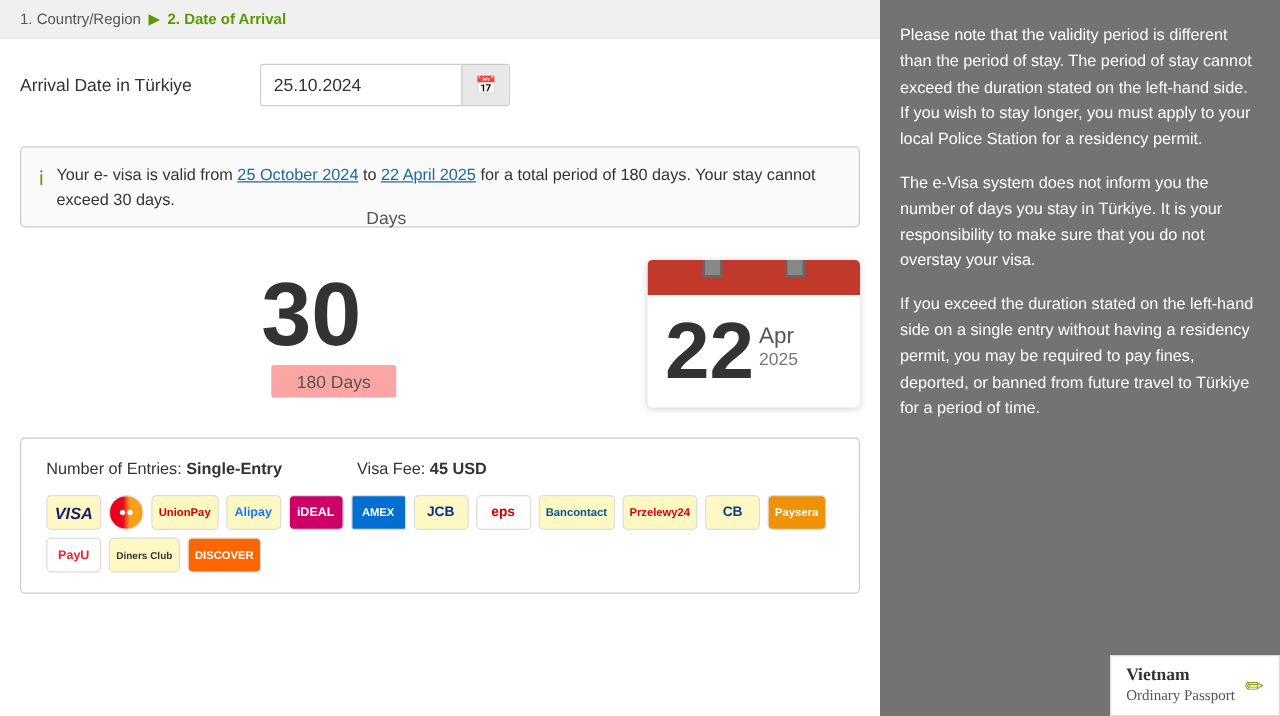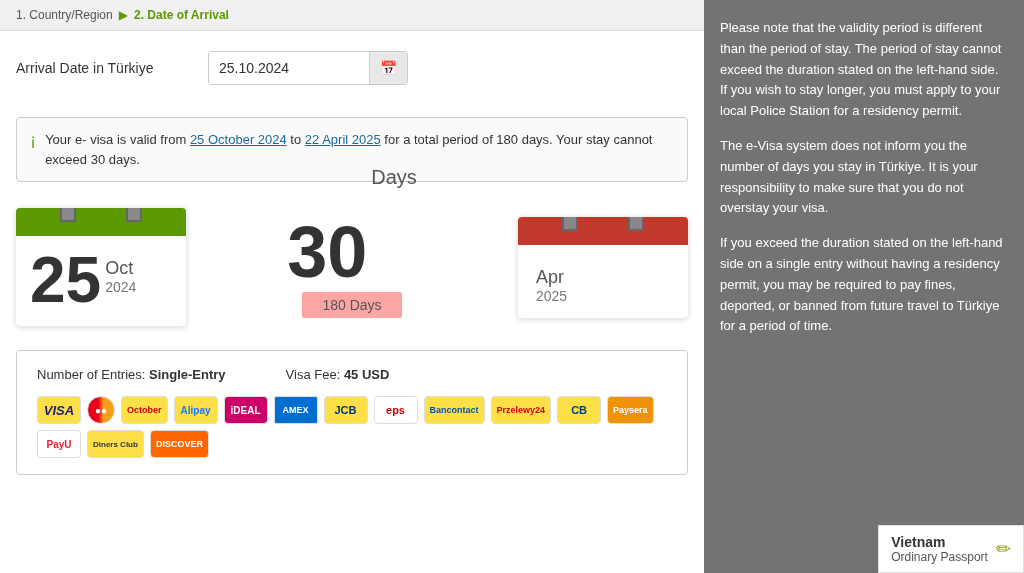--- a/index.html
+++ b/index.html
@@ -194,21 +194,21 @@
       padding: 0 24px;
       flex: 1;
     }
     .days-number {
       font-size: 72px;
       font-weight: bold;
       color: #333;
       line-height: 1;
     }
     .days-label {
-      font-size: 20px;
+      font-size: 14px;
       color: #555;
       margin-left: 4px;
       position: relative;
       top: -50px;
     }
     .days-top-row {
       display: flex;
       align-items: flex-start;
     }
     .days-180-box {
@@ -241,21 +241,21 @@
     .entries-value, .fee-value {
       font-weight: bold;
     }
     .payment-logos {
       display: flex;
       flex-wrap: wrap;
       gap: 6px;
       align-items: center;
     }
     .pay-logo {
-      background: #fde047;
+      background: #fef9c3;
       border: 1px solid #ddd;
       border-radius: 4px;
       padding: 2px 5px;
       font-size: 10px;
       font-weight: bold;
       color: #333;
       display: flex;
       align-items: center;
       justify-content: center;
       height: 28px;
@@ -313,20 +313,21 @@
       right: 0;
       background: #fff;
       border: 1px solid #ddd;
       padding: 8px 12px;
       font-size: 13px;
       color: #333;
       display: flex;
       align-items: center;
       gap: 8px;
       z-index: 100;
+      font-family: Liberation Serif, serif;
     }
     .win-activate {
       background: rgba(0,0,0,0.45);
       color: #fff;
       font-size: 10px;
       padding: 2px 6px;
       margin-left: 8px;
       pointer-events: none;
     }
   </style>
@@ -353,68 +354,57 @@
 
   <div class="info-box">
     <span class="info-icon">ℹ</span>
     <div class="info-text">
       <span>Your e- visa is valid from </span><a href="#">25 October 2024</a><span> to </span><a href="#">22 April 2025</a><span> for a total period of 180 days. Your stay cannot exceed 30 days.</span>
     </div>
   </div>
 
   <div class="calendars-section">
 
-    <div class="calendar-widget">
-      <div class="cal-top">
-        <div class="cal-rings">
-          <div class="cal-ring"></div>
-          <div class="cal-ring"></div>
-        </div>
-      </div>
-      <div class="cal-body">
-        <span class="cal-day">25</span><div class="cal-month-year"><span class="cal-month">Oct</span><span class="cal-year">2024</span></div>
-      </div>
-    </div>
 
     <div class="days-center">
       <div class="days-top-row">
         <span class="days-number">30</span>
         <span class="days-label">Days</span>
       </div>
       <div class="days-180-box">180 Days</div>
     </div>
 
     <div class="calendar-widget">
       <div class="cal-top red">
         <div class="cal-rings">
           <div class="cal-ring"></div>
           <div class="cal-ring"></div>
         </div>
       </div>
       <div class="cal-body">
-        <div class="cal-month-year"><span class="cal-month">Apr</span><span class="cal-year">2025</span></div>
+        <span class="cal-day">22</span><div class="cal-month-year"><span class="cal-month">Apr</span><span class="cal-year">2025</span></div>
       </div>
     </div>
   </div>
 
   <div class="bottom-section">
     <div class="bottom-top-row">
       <div>
         <span class="entries-label">Number of Entries:</span>
         <span class="entries-value">Single-Entry</span>
       </div>
       <div>
         <span class="fee-label">Visa Fee:</span>
         <span class="fee-value">45 USD</span>
       </div>
     </div>
     <div class="payment-logos">
       <div class="pay-logo visa">VISA</div>
       <div class="pay-logo mc">●●</div>
-      <div class="pay-logo unionpay">October</div>
+      <div class="pay-logo unionpay">UnionPay</div>
       <div class="pay-logo alipay">Alipay</div>
       <div class="pay-logo ideal">iDEAL</div>
       <div class="pay-logo amex">AMEX</div>
       <div class="pay-logo jcb">JCB</div>
       <div class="pay-logo eps">eps</div>
       <div class="pay-logo bancontact">Bancontact</div>
       <div class="pay-logo przelewy">Przelewy24</div>
       <div class="pay-logo cb">CB</div>
       <div class="pay-logo paysera">Paysera</div>
       <div class="pay-logo payU">PayU</div>

